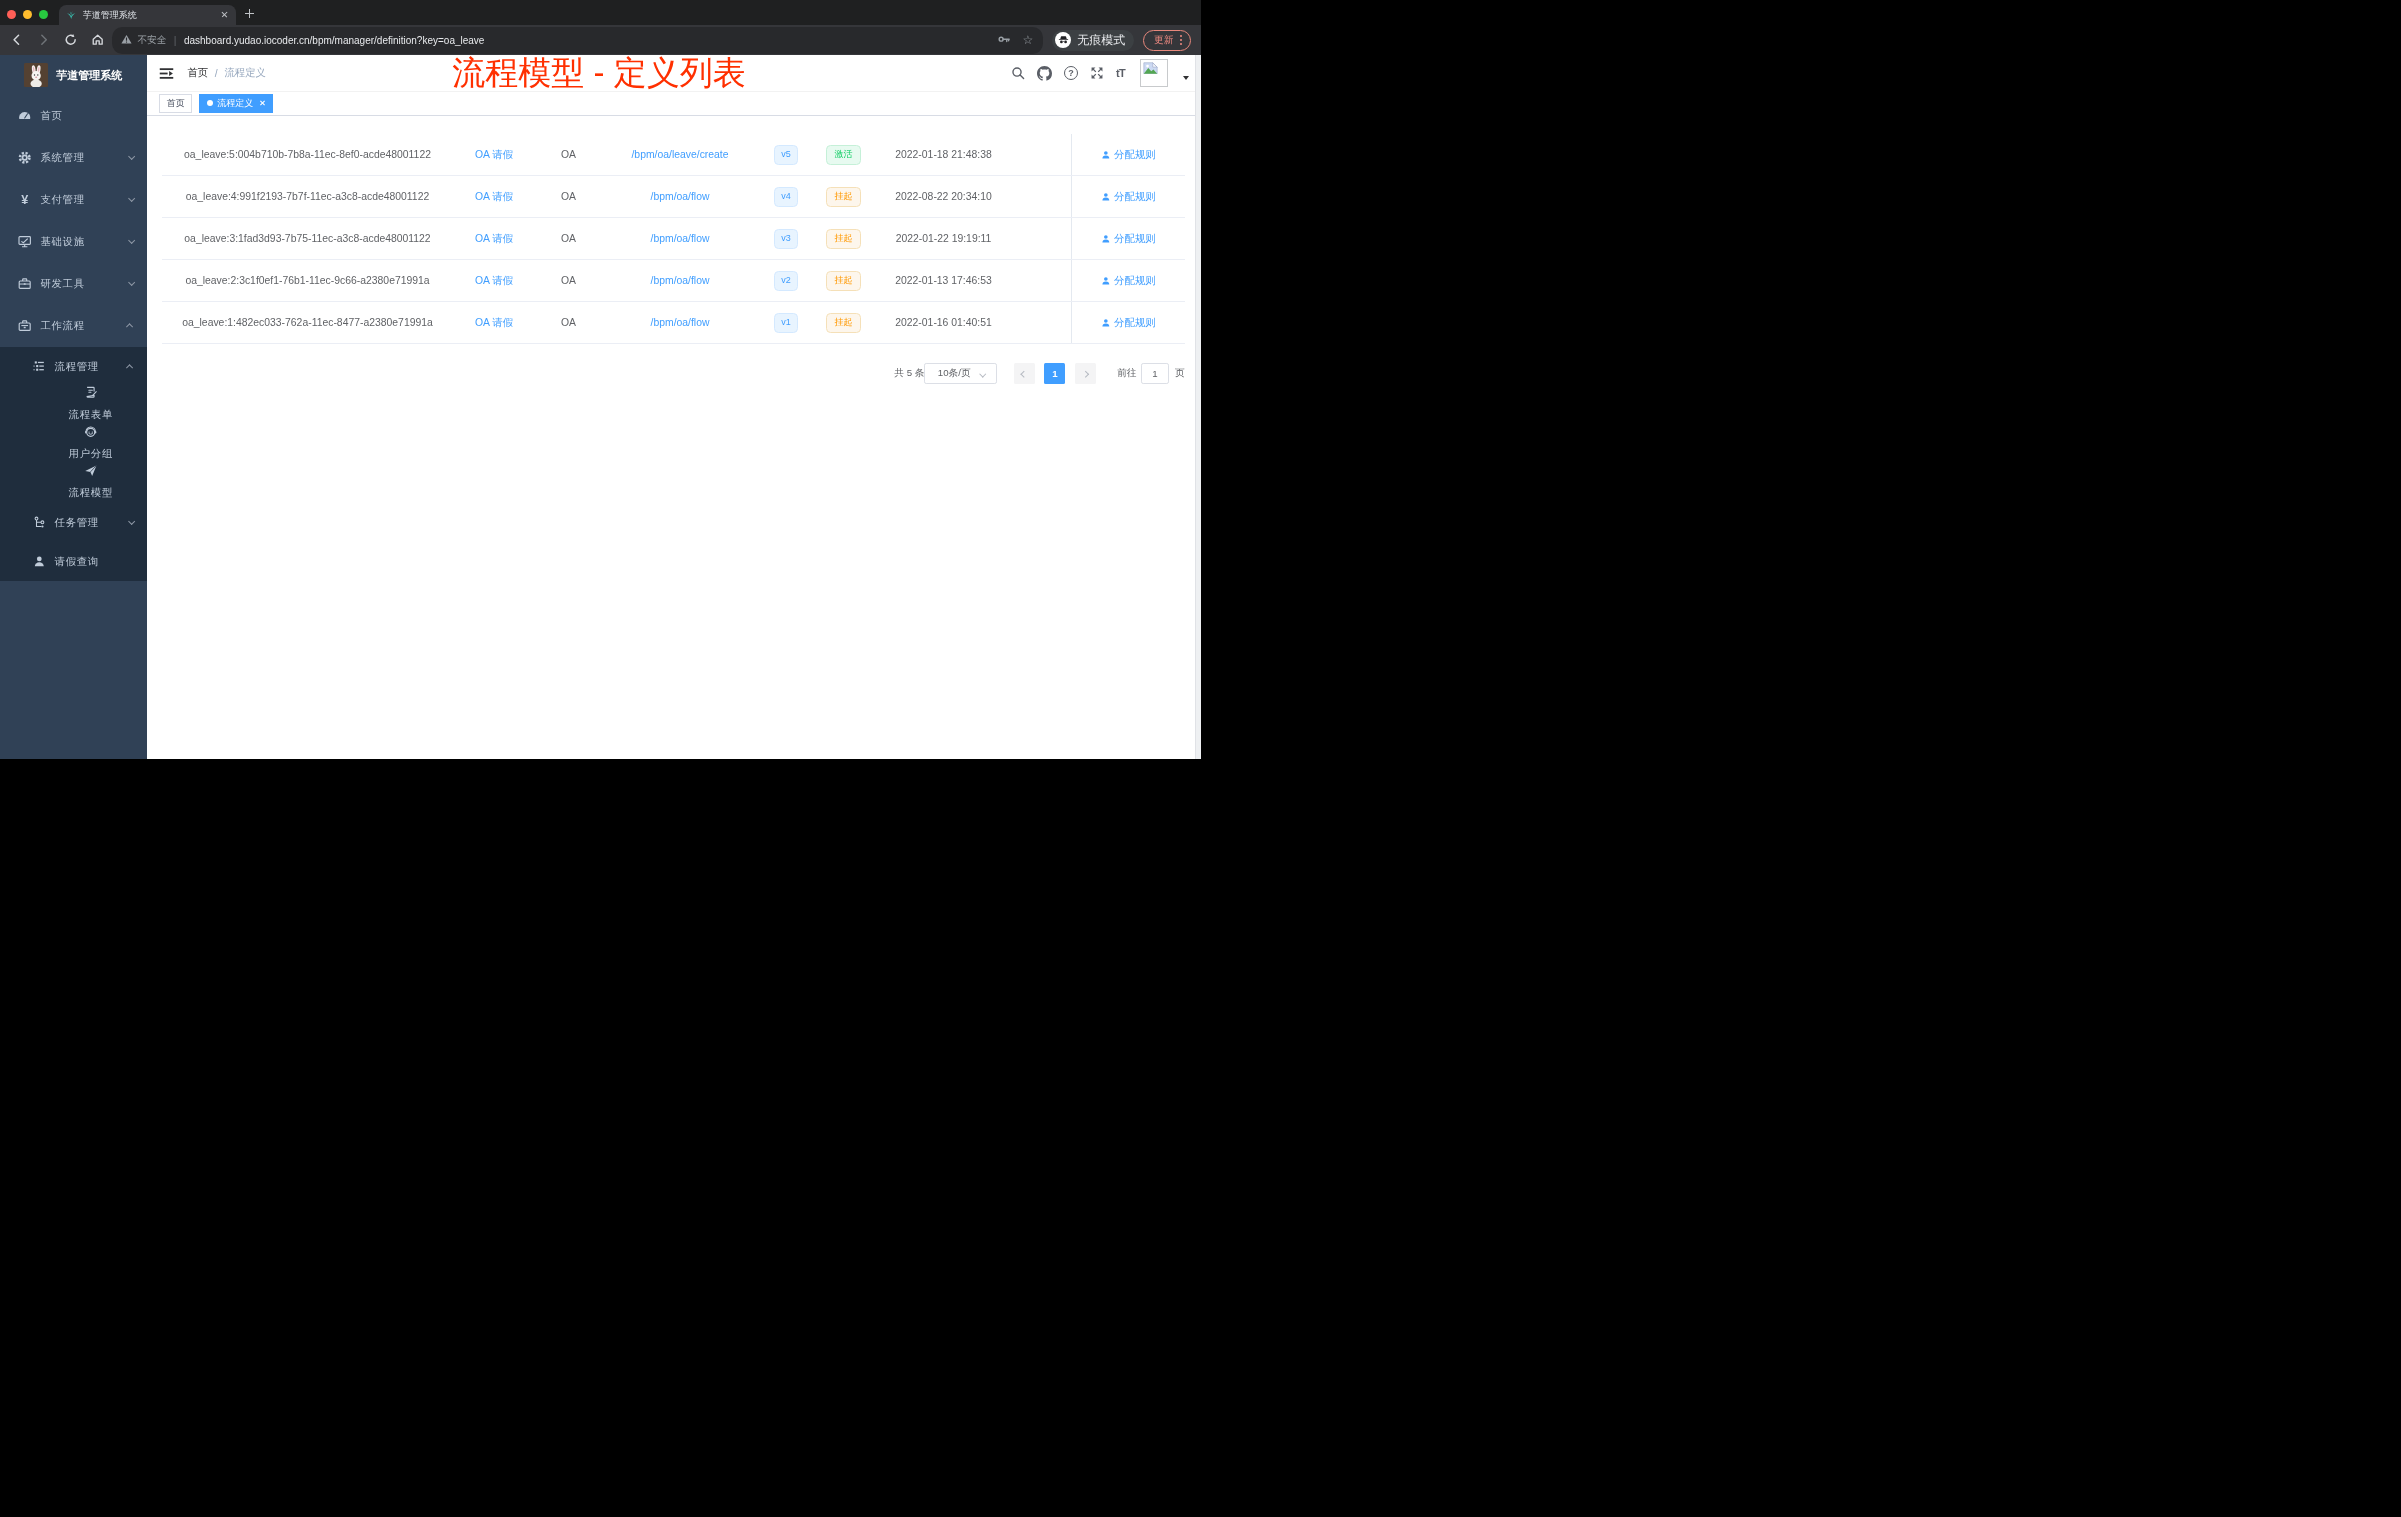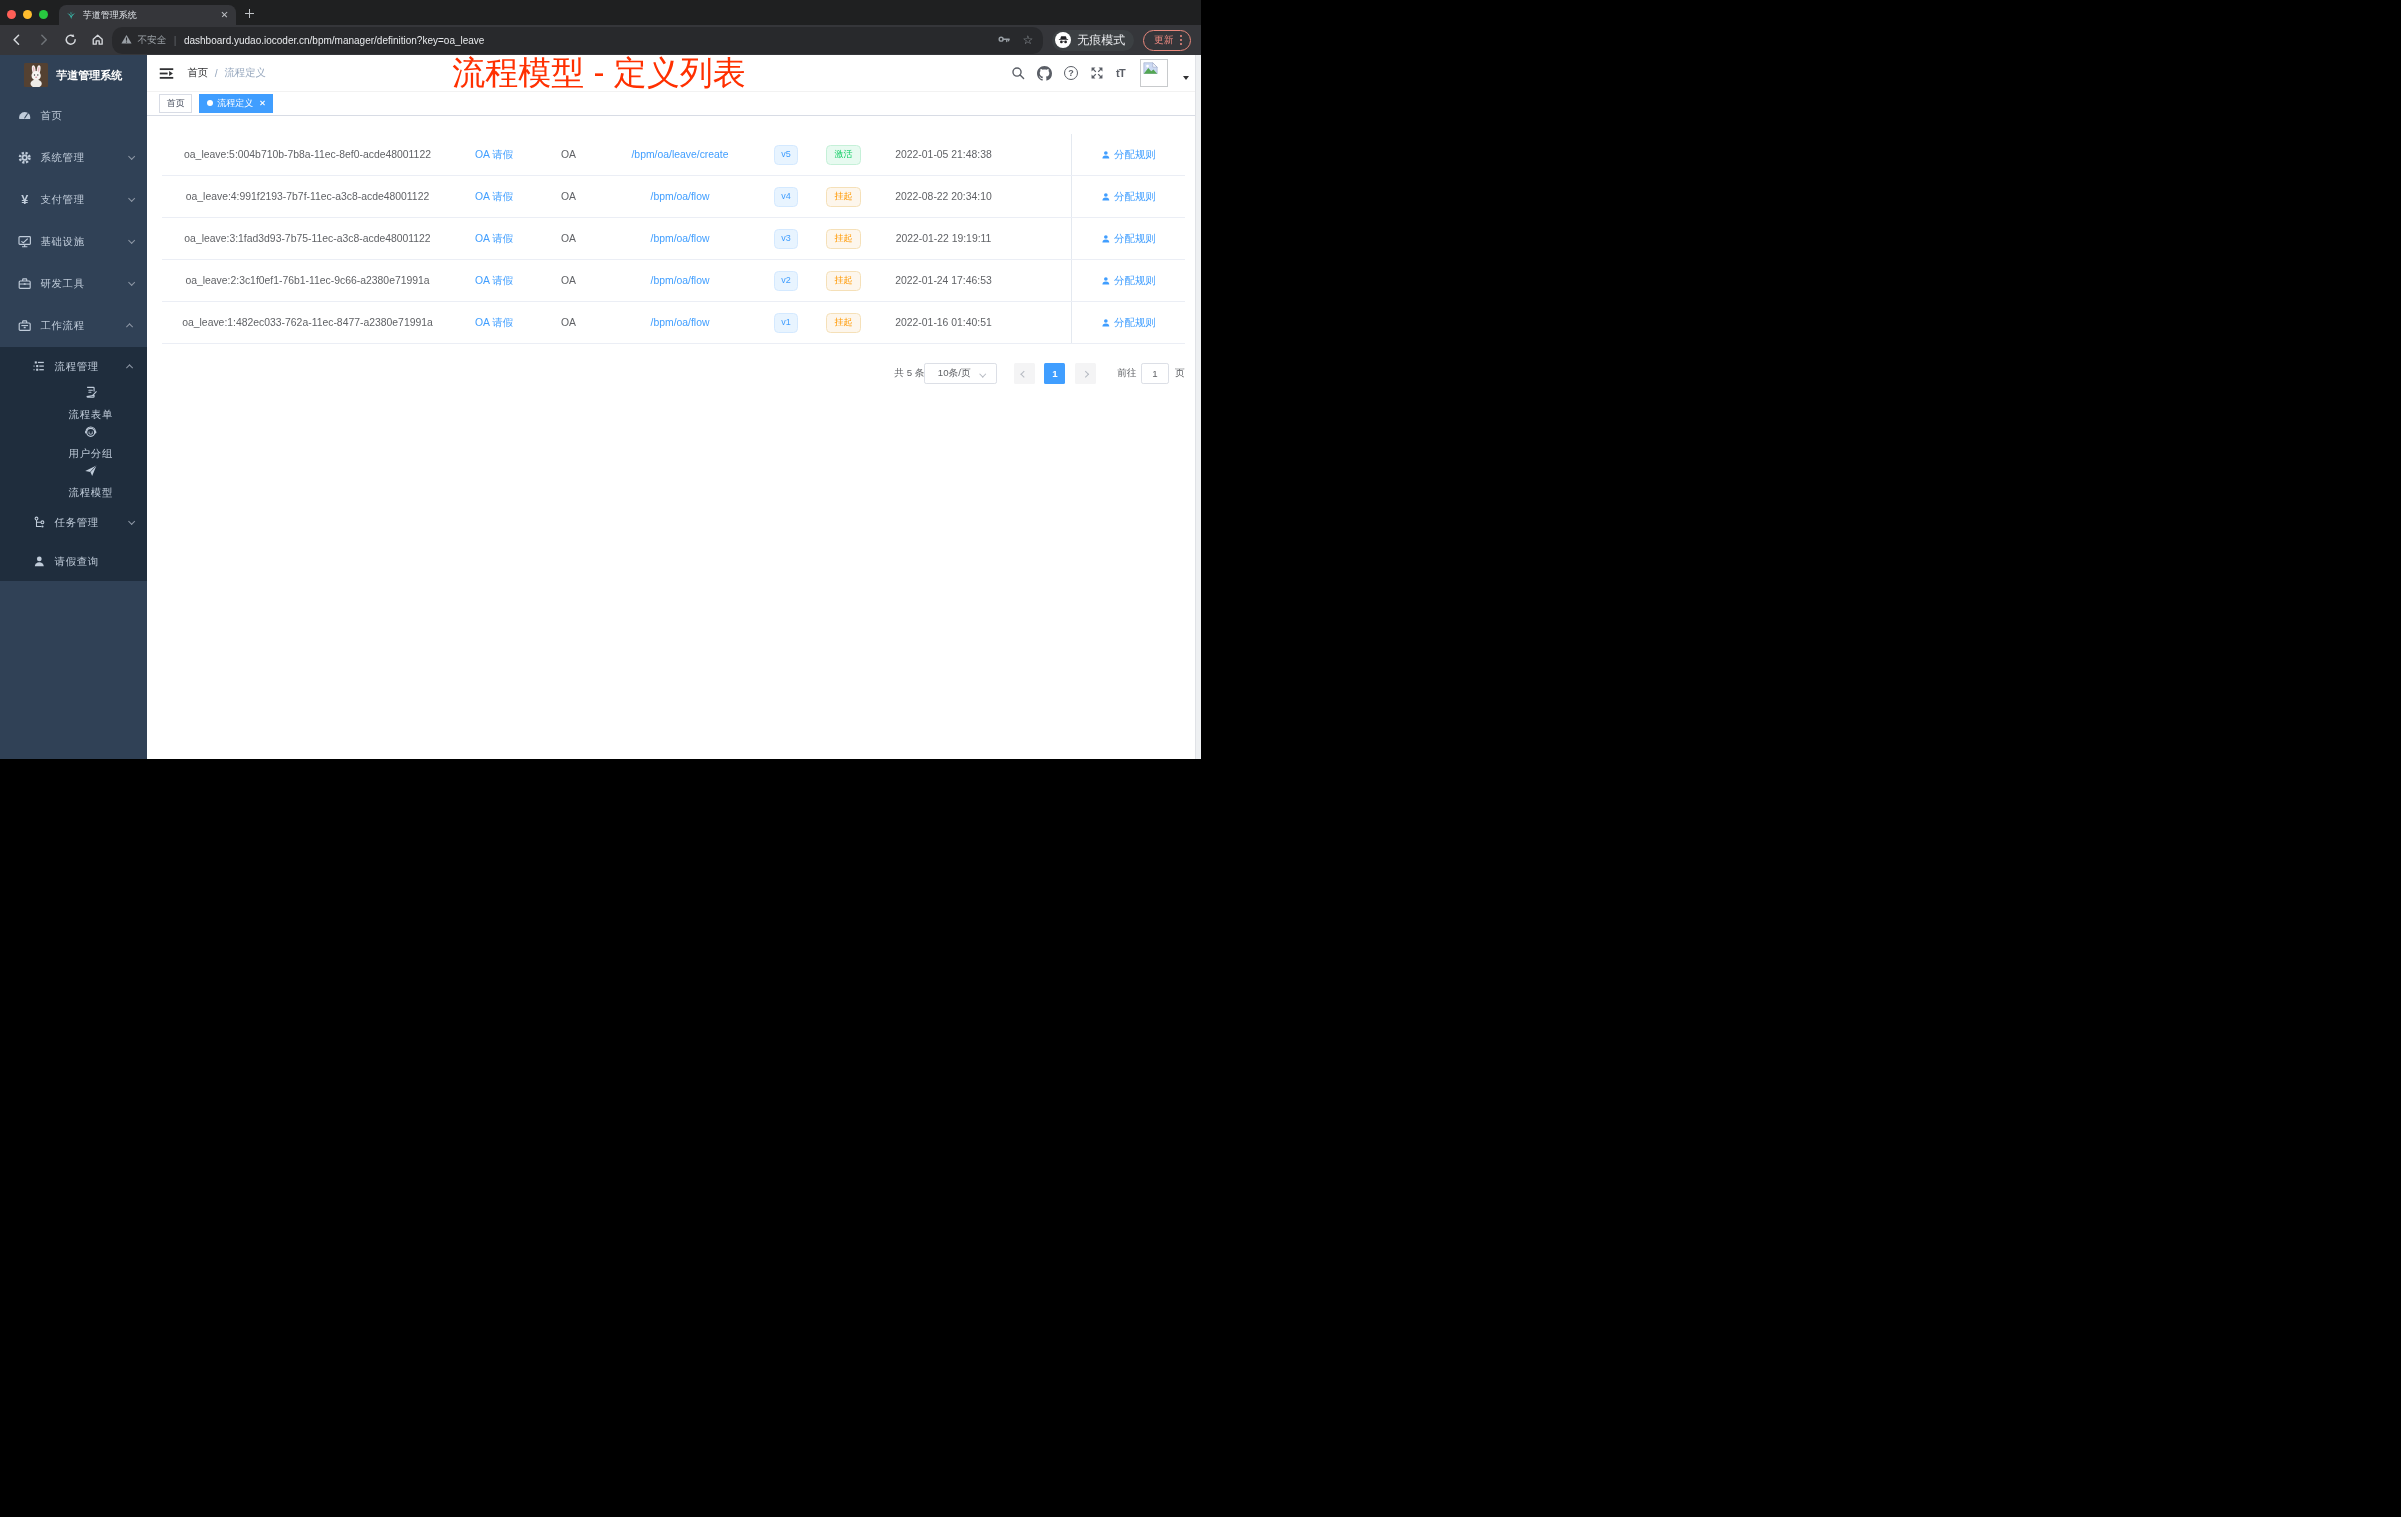--- a/index.html
+++ b/index.html
@@ -447,21 +447,21 @@
 
         <div class="tbl">
 
           <div class="trow">
             <span class="tcell">oa_leave:5:004b710b-7b8a-11ec-8ef0-acde48001122</span>
             <span class="tcell"><span class="link">OA 请假</span></span>
             <span class="tcell">OA</span>
             <span class="tcell"><span class="link">/bpm/oa/leave/create</span></span>
             <span class="tcell"><span class="vtag">v5</span></span>
             <span class="tcell"><span class="stag success">激活</span></span>
-            <span class="tcell">2022-01-05 21:48:38</span>
+            <span class="tcell">2022-01-18 21:48:38</span>
             <span class="tcell"></span>
             <span class="opcell">
               <svg width="9.7" height="9.7" viewBox="0 0 18 18">
                   <circle cx="9" cy="5.6" r="3.4" fill="#409eff"></circle>
                   <path d="M2.6 16 a6.4 5.6 0 0 1 12.8 0 Z" fill="#409eff"></path>
                 </svg>
               <span class="link">分配规则</span>
             </span>
           </div>
 
@@ -501,21 +501,21 @@
             </span>
           </div>
 
           <div class="trow">
             <span class="tcell">oa_leave:2:3c1f0ef1-76b1-11ec-9c66-a2380e71991a</span>
             <span class="tcell"><span class="link">OA 请假</span></span>
             <span class="tcell">OA</span>
             <span class="tcell"><span class="link">/bpm/oa/flow</span></span>
             <span class="tcell"><span class="vtag">v2</span></span>
             <span class="tcell"><span class="stag warning">挂起</span></span>
-            <span class="tcell">2022-01-24 17:46:53</span>
+            <span class="tcell">2022-01-13 17:46:53</span>
             <span class="tcell"></span>
             <span class="opcell">
               <svg width="9.7" height="9.7" viewBox="0 0 18 18">
                   <circle cx="9" cy="5.6" r="3.4" fill="#409eff"></circle>
                   <path d="M2.6 16 a6.4 5.6 0 0 1 12.8 0 Z" fill="#409eff"></path>
                 </svg>
               <span class="link">分配规则</span>
             </span>
           </div>
 

